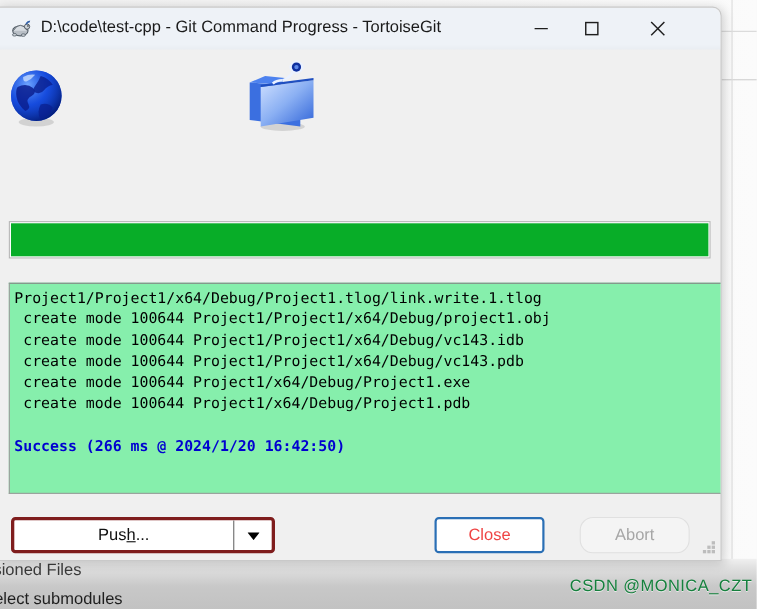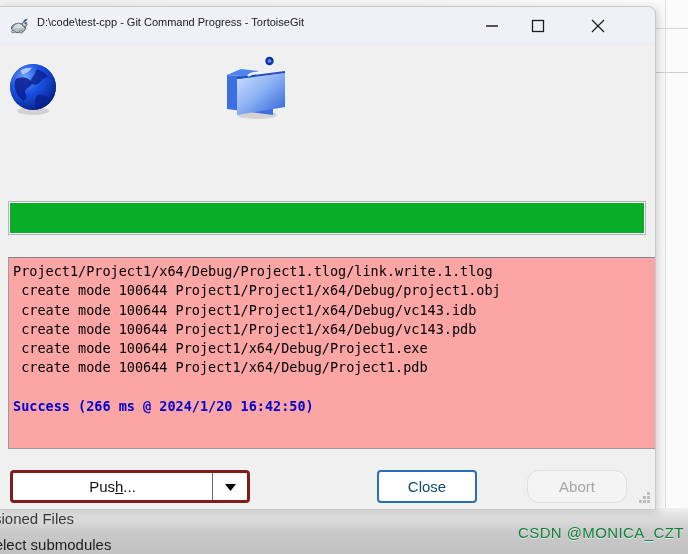--- a/index.html
+++ b/index.html
@@ -83,21 +83,21 @@
     height: 38px;
     background: linear-gradient(to bottom, #eef2f7 0%, #eef2f7 88%, #e9edf2 100%);
     border-top-right-radius: 8px;
   }
   #title-icon {
     position: absolute; left: 10px; top: 9px;
     width: 20px; height: 20px;
   }
   #title-text {
     position: absolute; left: 38px; top: 9px;
-    font-size: 11px; color: #1a1a1a;
+    font-size: 15px; color: #1a1a1a;
     white-space: nowrap;
   }
   .winbtn {
     position: absolute; top: 0; width: 46px; height: 38px;
     display: flex; align-items: center; justify-content: center;
     color: #202020;
   }
   #btn-min { right: 140px; }
   #btn-max { right: 94px; }
   #btn-close { right: 34px; }
@@ -119,21 +119,21 @@
   #progress-fill {
     height: 100%;
     background: #08ad28;
   }
 
   
   #log-box {
     position: absolute;
     left: 9px; top: 250px;
     width: 666px; height: 192px;
-    background: #fca5a5;
+    background: #86efac;
     border: 1px solid #9c9c9c;
     border-top-color: #848484;
     display: flex;
     overflow: hidden;
   }
   #log-content {
     flex: 1;
     padding: 4px 0 0 4px;
     font-family: "DejaVu Sans Mono", monospace;
     font-size: 13.5px;
@@ -178,27 +178,27 @@
   #push-main u { text-decoration-thickness: 1px; text-underline-offset: 1px; }
   #push-arrow {
     width: 35px;
     display: flex; align-items: center; justify-content: center;
     border-left: 1px solid #6b6b6b;
     font-size: 10px; color: #000000;
   }
 
   #close-button {
     position: absolute;
-    left: 378px; top: 463px;
+    left: 396px; top: 463px;
     width: 100px; height: 33px;
     display: flex; align-items: center; justify-content: center;
     background: #ffffff;
     border: 2px solid #2a6fb5;
     border-radius: 4px;
-    font-size: 15px; color: #0c4a6e;
+    font-size: 15px; color: #ef4444;
   }
   #abort-button {
     position: absolute;
     left: 528px; top: 463px;
     width: 100px; height: 33px;
     display: flex; align-items: center; justify-content: center;
     background: #f4f4f4;
     border: 1px solid #e0e0e0;
     border-radius: 12px;
     font-size: 15px; color: #a6a6a6;

